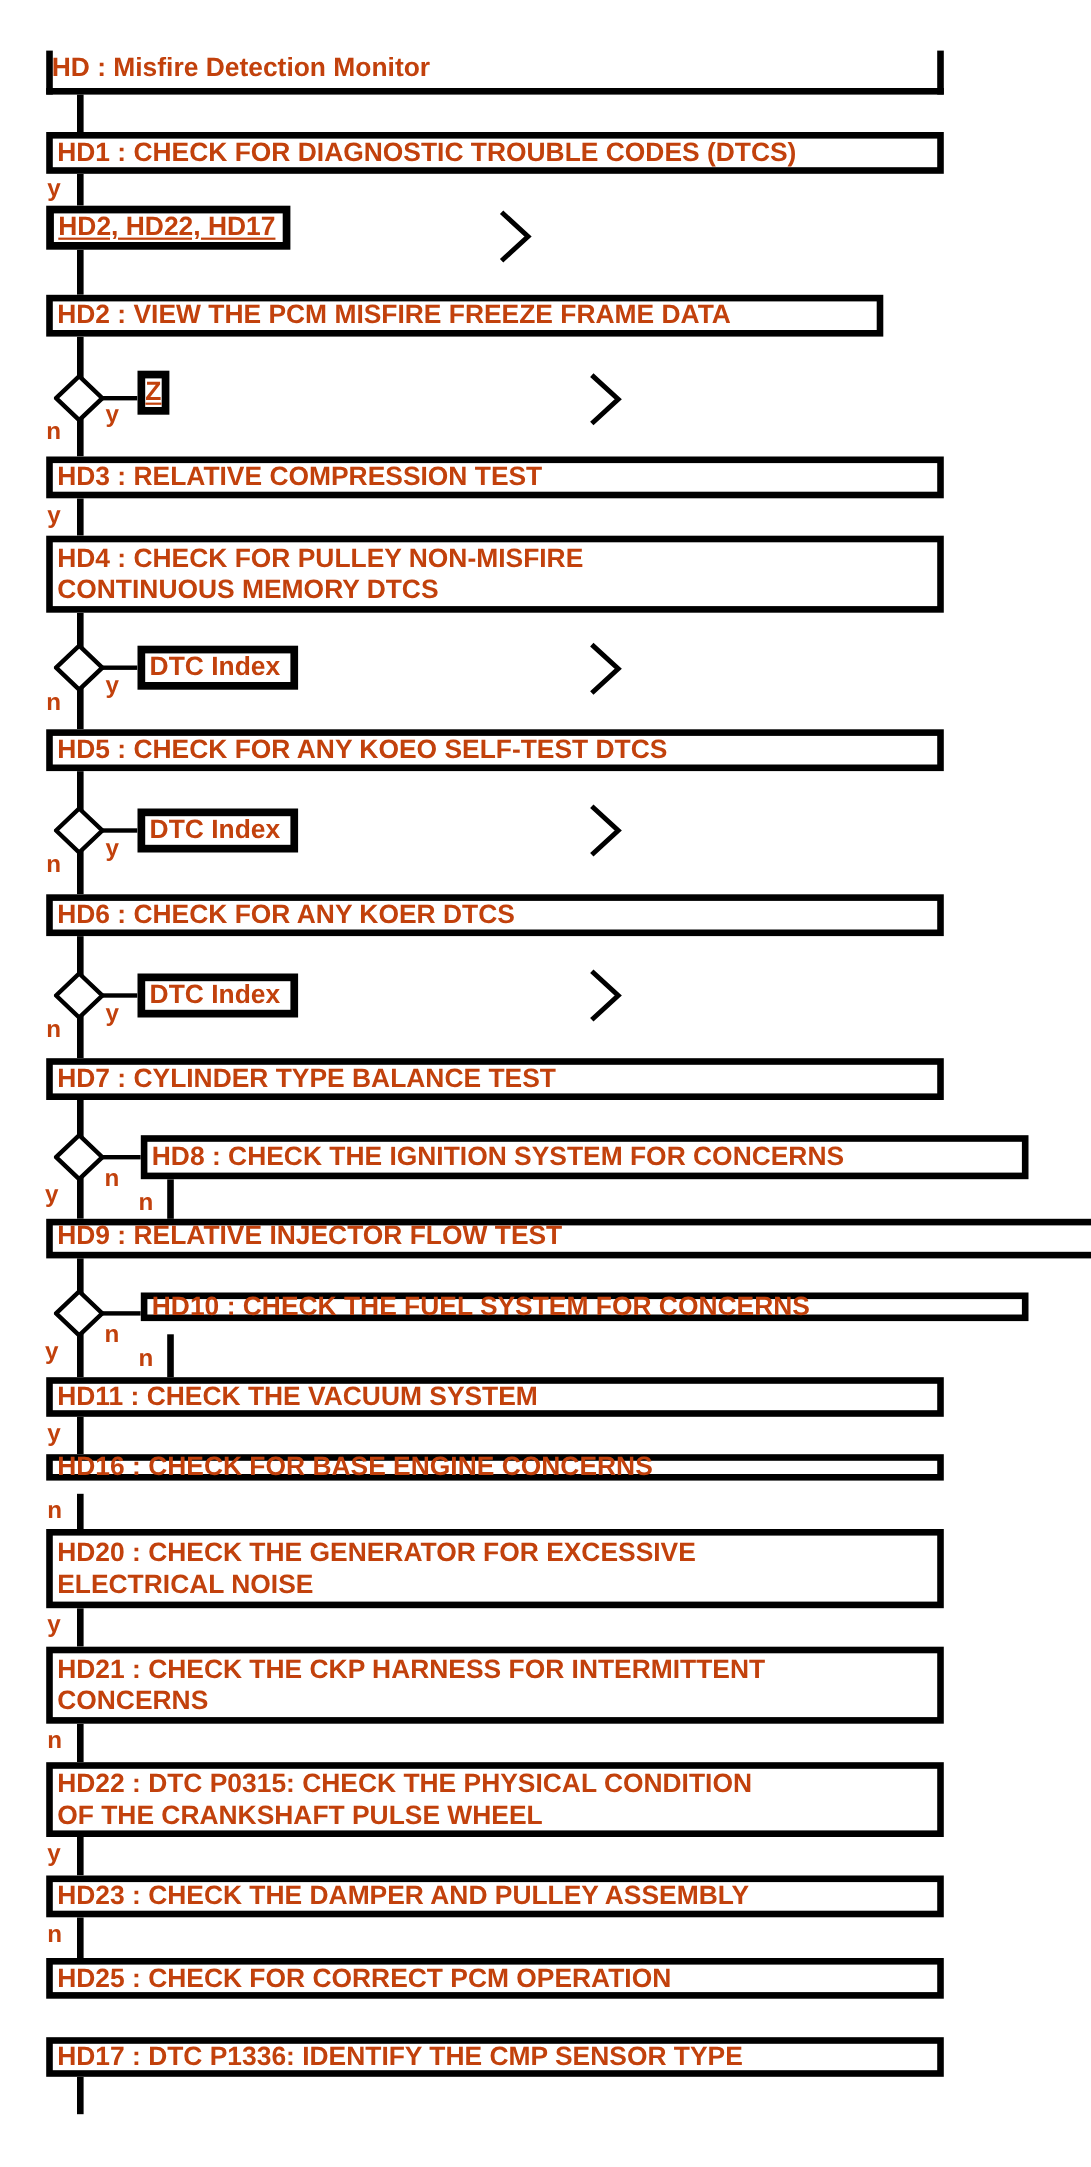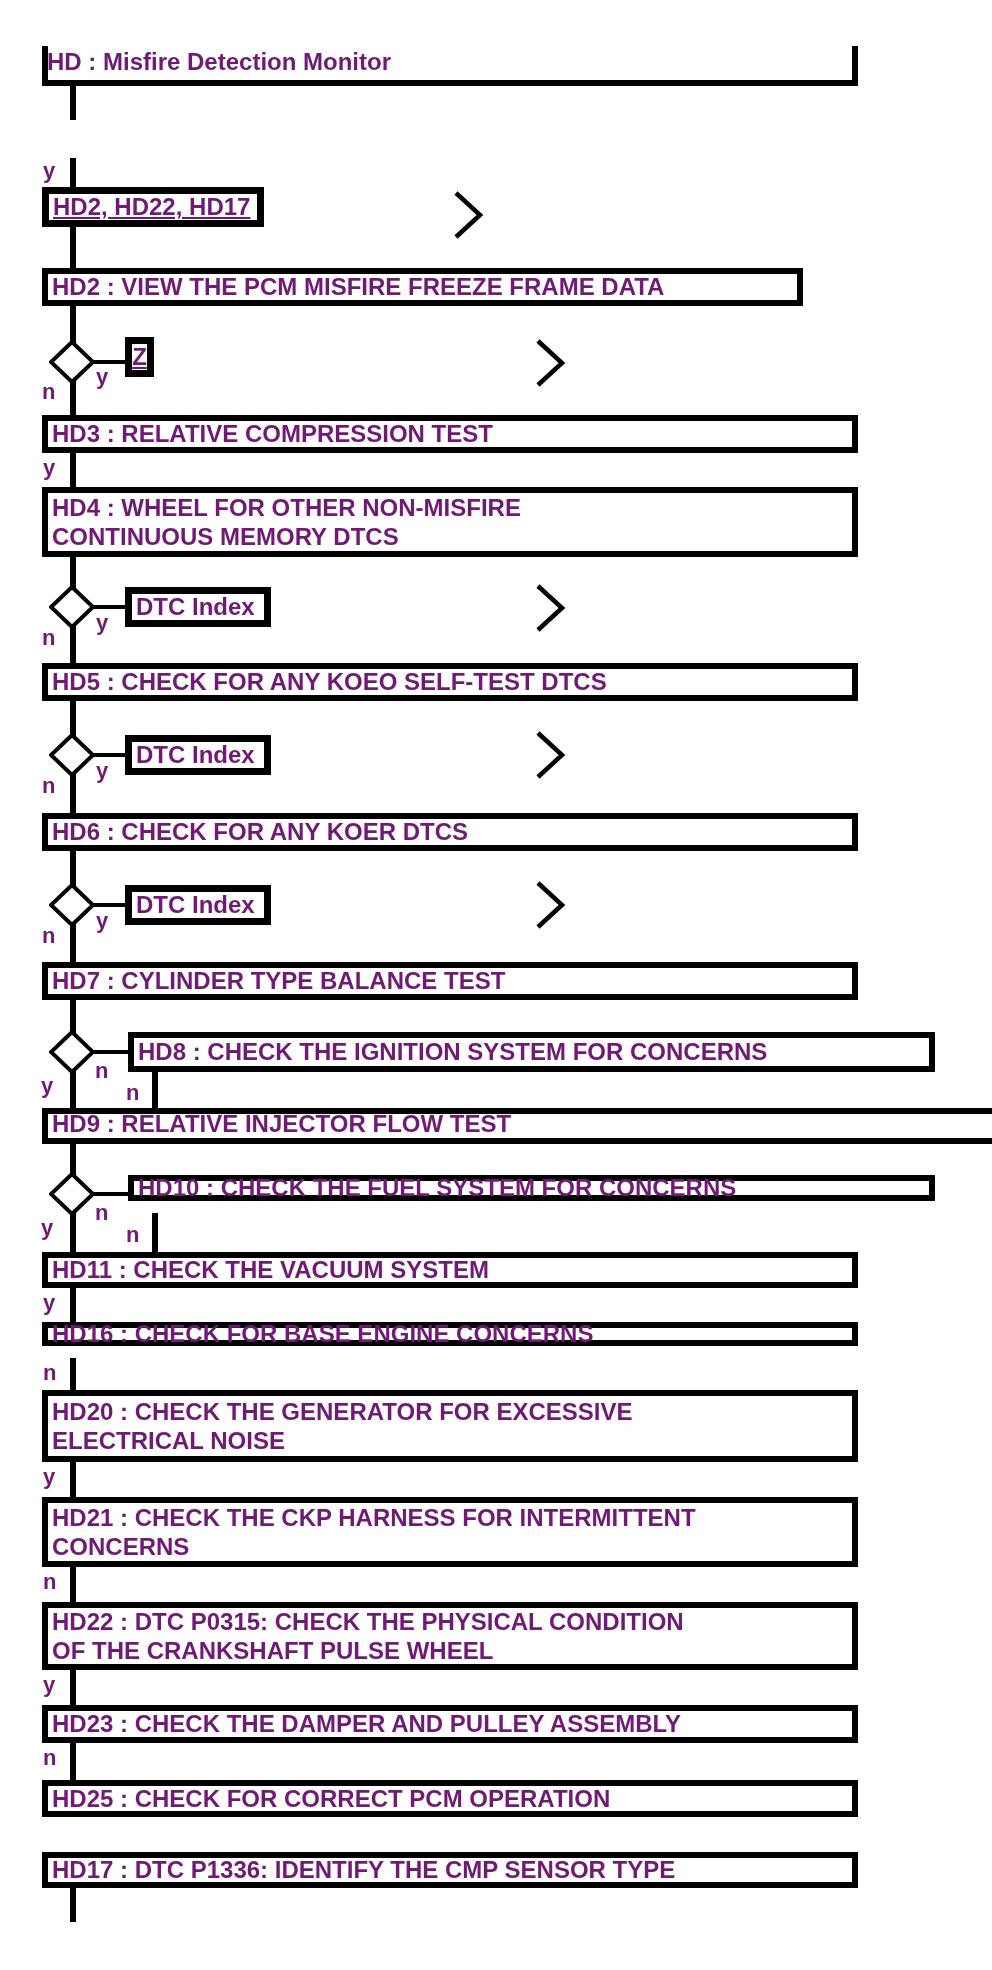--- a/index.html
+++ b/index.html
@@ -1,17 +1,17 @@
 <!DOCTYPE html>
 <html><head>
 <meta charset="utf-8">
 <style>
   html,body{margin:0;padding:0;background:#fff;}
   .stage{position:relative;width:992px;height:1970px;background:#fff;overflow:hidden;
-         font-family:"Liberation Sans",sans-serif;font-weight:bold;color:#701a75;}
+         font-family:"Liberation Sans",sans-serif;font-weight:bold;color:#c2410c;}
   .vline,.hline{position:absolute;background:#000;z-index:1;}
   .node{position:absolute;box-sizing:border-box;background:#fff;border:6px solid #000;
         display:flex;align-items:center;padding:0 4px;font-size:24px;line-height:1.22;z-index:2;}
   .node .txt{white-space:nowrap;}
   .node .wrap{white-space:normal;}
   .refbox{border-width:7px;}
   .lbl{position:absolute;font-size:22px;line-height:1;z-index:3;}
   .dia{position:absolute;z-index:2;}
   .chev{position:absolute;z-index:2;}
   .zlink{text-decoration:underline;}
@@ -83,34 +83,37 @@
   <svg class="chev" style="left:535px;top:583px;" width="32" height="50">
       <polyline points="3,3 27,25 3,47" fill="none" stroke="#000000" stroke-width="4.5"></polyline>
     </svg>
   <svg class="chev" style="left:535px;top:730px;" width="32" height="50">
       <polyline points="3,3 27,25 3,47" fill="none" stroke="#000000" stroke-width="4.5"></polyline>
     </svg>
   <svg class="chev" style="left:535px;top:880px;" width="32" height="50">
       <polyline points="3,3 27,25 3,47" fill="none" stroke="#000000" stroke-width="4.5"></polyline>
     </svg>
 
+  <div class="node" style="left:42px;top:120px;width:816px;height:38px;">
+      <span class="txt">HD1 : CHECK FOR DIAGNOSTIC TROUBLE CODES (DTCS)</span>
+    </div>
   <div class="node refbox" style="left:42px;top:187px;width:222px;height:40px;text-decoration:underline;">
       <span class="txt">HD2, HD22, HD17</span>
     </div>
   <div class="node" style="left:42px;top:268px;width:761px;height:38px;">
       <span class="txt">HD2 : VIEW THE PCM MISFIRE FREEZE FRAME DATA</span>
     </div>
   <div class="node refbox" style="left:125px;top:337px;width:29px;height:40px;justify-content:center;padding:0;">
       <span class="txt zlink">Z</span>
     </div>
   <div class="node" style="left:42px;top:415px;width:816px;height:38px;">
       <span class="txt">HD3 : RELATIVE COMPRESSION TEST</span>
     </div>
   <div class="node" style="left:42px;top:487px;width:816px;height:70px;">
-      <span class="wrap" style="width:620px;">HD4 : WHEEL FOR OTHER NON-MISFIRE CONTINUOUS MEMORY DTCS</span>
+      <span class="wrap" style="width:620px;">HD4 : CHECK FOR PULLEY NON-MISFIRE CONTINUOUS MEMORY DTCS</span>
     </div>
   <div class="node refbox" style="left:125px;top:587px;width:146px;height:40px;">
       <span class="txt">DTC Index</span>
     </div>
   <div class="node" style="left:42px;top:663px;width:816px;height:38px;">
       <span class="txt">HD5 : CHECK FOR ANY KOEO SELF-TEST DTCS</span>
     </div>
   <div class="node refbox" style="left:125px;top:735px;width:146px;height:40px;">
       <span class="txt">DTC Index</span>
     </div>

